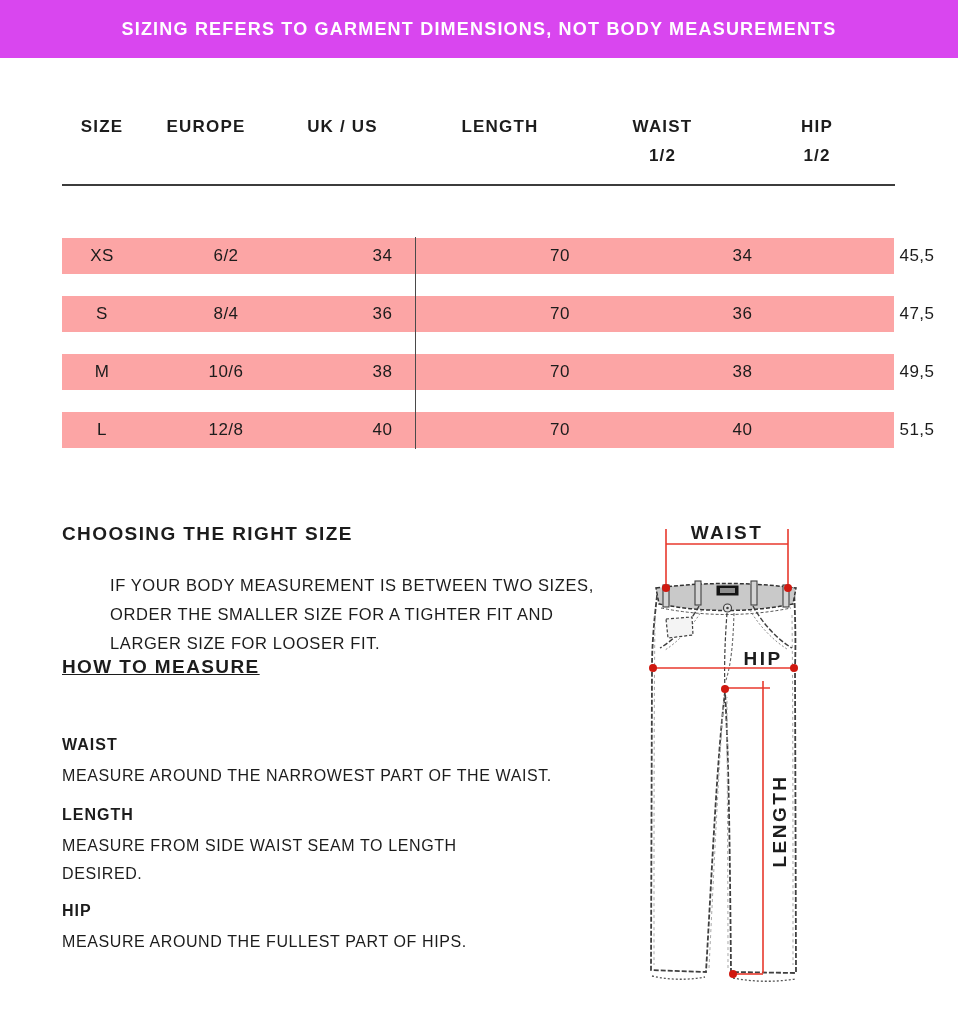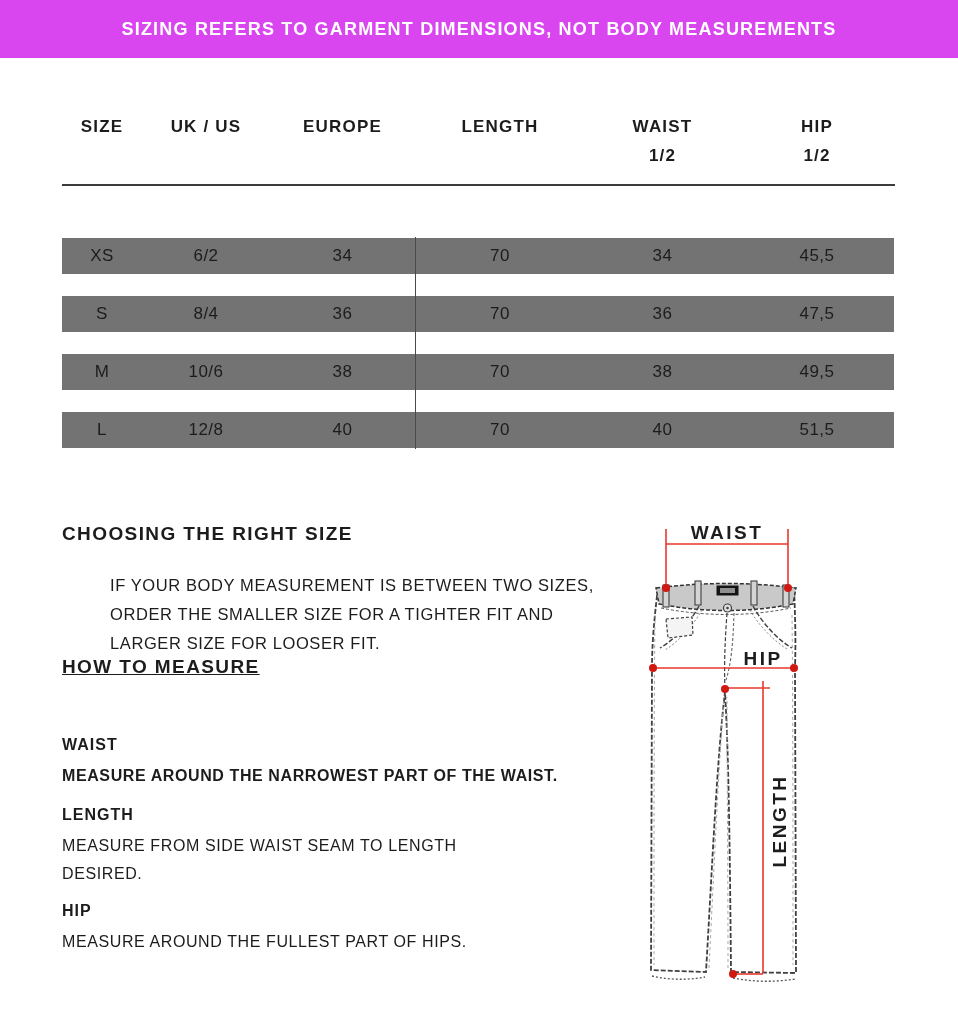--- a/index.html
+++ b/index.html
@@ -56,21 +56,22 @@
     position: absolute;
     left: 62px; top: 238px;
     width: 832px;
   }
   .size-row {
     display: grid;
     grid-template-columns: 80px 128px 145px 170px 155px 154px;
     align-items: center;
     height: 36px;
     margin-bottom: 22px;
-    background: #737373;
+    background: #fca5a5;
+    gap: 20px;
   }
   .size-row .cell {
     text-align: center;
     font-size: 17px;
     letter-spacing: 0.5px;
   }
   .col-divider {
     position: absolute;
     left: 415px; top: 237px;
     width: 1px; height: 212px;
@@ -121,25 +122,25 @@
   <div class="banner">
     <div class="banner-text">SIZING REFERS TO GARMENT DIMENSIONS, NOT BODY MEASUREMENTS</div>
   </div>
 
   <div class="col-headers">
     <div class="col-header">
       <div>SIZE</div>
       <div class="sub"></div>
     </div>
     <div class="col-header">
+      <div>EUROPE</div>
+      <div class="sub"></div>
+    </div>
+    <div class="col-header">
       <div>UK / US</div>
-      <div class="sub"></div>
-    </div>
-    <div class="col-header">
-      <div>EUROPE</div>
       <div class="sub"></div>
     </div>
     <div class="col-header">
       <div>LENGTH</div>
       <div class="sub"></div>
     </div>
     <div class="col-header">
       <div>WAIST</div>
       <div class="sub">1/2</div>
     </div>
@@ -191,21 +192,21 @@
   <div class="abs h2" style="top:523px;">CHOOSING THE RIGHT SIZE</div>
   <div class="abs" style="top:571px;margin-left:48px;">
     <div class="body-line">IF YOUR BODY MEASUREMENT IS BETWEEN TWO SIZES,</div>
     <div class="body-line">ORDER THE SMALLER SIZE FOR A TIGHTER FIT AND</div>
     <div class="body-line">LARGER SIZE FOR LOOSER FIT.</div>
   </div>
 
   <div class="abs h2" style="top:656px;text-decoration:underline;">HOW TO MEASURE</div>
 
   <div class="abs measure-label" style="top:736px;">WAIST</div>
-  <div class="abs measure-desc" style="top:762px;font-weight:bold;">MEASURE AROUND THE NARROWEST PART OF THE WAIST.</div>
+  <div class="abs measure-desc" style="top:762px;">MEASURE AROUND THE NARROWEST PART OF THE WAIST.</div>
 
   <div class="abs measure-label" style="top:806px;">LENGTH</div>
   <div class="abs" style="top:832px;">
     <div class="measure-desc">MEASURE FROM SIDE WAIST SEAM TO LENGTH</div>
     <div class="measure-desc">DESIRED.</div>
   </div>
 
   <div class="abs measure-label" style="top:902px;">HIP</div>
   <div class="abs measure-desc" style="top:928px;">MEASURE AROUND THE FULLEST PART OF HIPS.</div>
 

